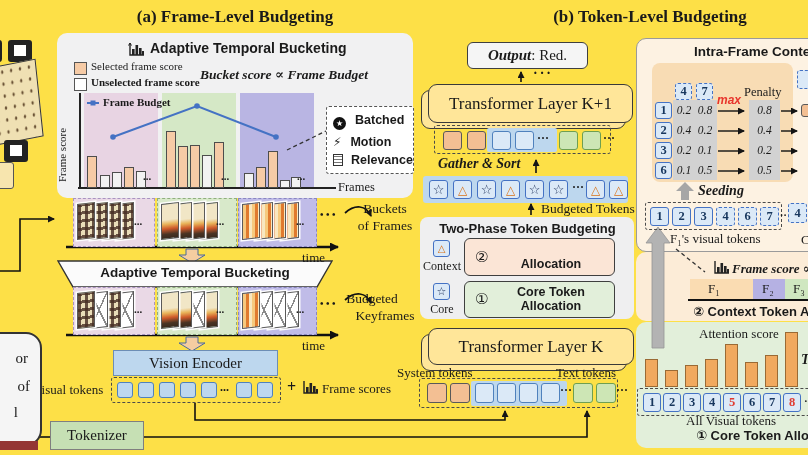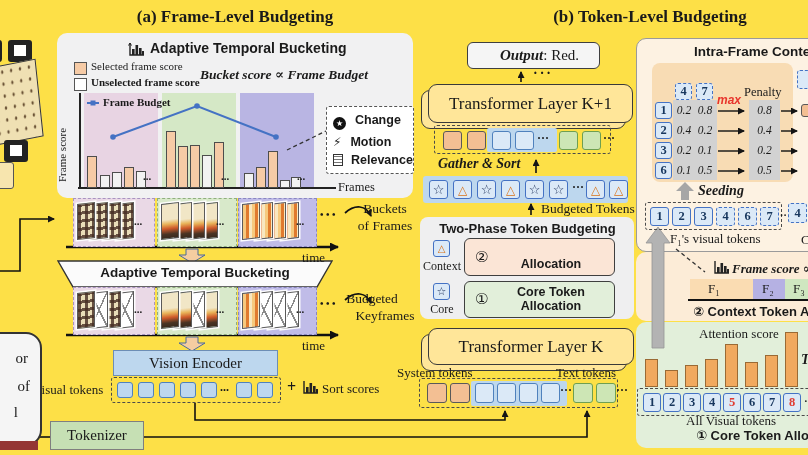--- a/index.html
+++ b/index.html
@@ -183,21 +183,21 @@
       <div class="fbar uns" style="left: 200px; height: 8px;"></div>
       <div class="fbar uns" style="left: 211px; height: 11px;"></div>
     </div>
   <div class="abs sf" style="left:143px;top:170px;font-size:11px;font-weight:bold;">...</div>
   <div class="abs sf" style="left:221px;top:170px;font-size:11px;font-weight:bold;">...</div>
   <div class="abs sf" style="left:297px;top:170px;font-size:11px;font-weight:bold;">...</div>
 
   <div class="abs" style="left:326px;top:106px;width:86px;height:66px;background:#fff;border:1.5px dashed #555;border-radius:3px;">
     <div class="abs" style="left:6px;top:5px;">
       <span class="starcircle">★</span>
-      <span class="sb" style="font-size:12.5px;vertical-align:2px;margin-left:5px;">Change</span>
+      <span class="sb" style="font-size:12.5px;vertical-align:2px;margin-left:5px;">Batched</span>
     </div>
     <div class="abs" style="left:6px;top:25px;">
       <span class="glyph" style="font-size:12px;">⚡</span>
       <span class="sb" style="font-size:12.5px;margin-left:5px;">Motion</span>
     </div>
     <div class="abs" style="left:6px;top:45px;">
       <span class="docicon"></span>
       <span class="sb" style="font-size:12.5px;vertical-align:2px;margin-left:4px;">Relevance</span>
     </div>
   </div>
@@ -270,34 +270,34 @@
     <div class="sq b" style="left:145px;top:4px;width:16px;height:16px;"></div>
   </div>
   <div class="abs sf nw" style="left:287px;top:378px;font-size:16px;font-weight:bold;">+</div>
   <svg class="abs" style="left:302px;top:379px;" width="17" height="16" viewBox="0 0 17 16">
     <path d="M2,2 V14 H16" stroke="#222" stroke-width="1.4" fill="none"></path>
     <rect x="4" y="8" width="2.6" height="6" fill="#222"></rect>
       <rect x="7.5" y="4" width="2.6" height="10" fill="#222"></rect>
     <rect x="11" y="7" width="2.6" height="7" fill="#222"></rect>
       <rect x="14" y="10" width="2" height="4" fill="#222"></rect>
   </svg>
-  <div class="abs sf nw" style="left:322px;top:381px;font-size:13px;">Sort scores</div>
+  <div class="abs sf nw" style="left:322px;top:381px;font-size:13px;">Frame scores</div>
 
   <div class="abs sf ctr" style="left:50px;top:421px;width:92px;height:27px;line-height:27px;background:#c6e0b4;border:1.4px solid #7f7f7f;font-size:15px;">Tokenizer</div>
 
   <div class="abs" style="left:-52px;top:332px;width:90px;height:110px;background:#f5f5f5;border:2px solid #333;border-radius:16px;">
     <span class="abs sf" style="right:12px;top:16px;font-size:15px;">or</span>
     <span class="abs sf" style="right:10px;top:44px;font-size:15px;">of</span>
     <span class="abs sf" style="right:22px;top:70px;font-size:15px;">l</span>
   </div>
   <div class="abs" style="left:-8px;top:441px;width:46px;height:9px;background:#943634;"></div>
 
   <div class="abs sf ctr nw" style="left:540px;top:7px;width:220px;font-size:17px;font-weight:bold;">(b) Token-Level Budgeting</div>
 
-  <div class="abs ctr" style="left:467px;top:42px;width:119px;height:25px;line-height:25px;background:#f5f5f5;border:1.6px solid #3f3f3f;border-radius:6px;font-size:15px;padding-left:12px;">
+  <div class="abs ctr" style="left:467px;top:42px;width:119px;height:25px;line-height:25px;background:#f5f5f5;border:1.6px solid #3f3f3f;border-radius:6px;font-size:15px;">
     <span class="sf it" style="font-weight:bold;">Output</span><span class="sf">: Red.</span>
   </div>
   <div class="abs sf nw" style="left:533px;top:66px;font-size:14px;font-weight:bold;letter-spacing:2px;">···</div>
 
   <div class="abs" style="left:421px;top:90px;width:203px;height:37px;background:#ffe699;border:1.5px solid #3a3a3a;border-radius:9px;"></div>
   <div class="abs sf ctr" style="left:428px;top:84px;width:203px;height:37px;line-height:37px;background:#ffe699;border:1.5px solid #3a3a3a;border-radius:9px;font-size:17px;">Transformer Layer K+1</div>
 
   <div class="dashbox" style="left:434px;top:125px;width:177px;height:29px;">
     <div class="abs" style="left:52px;top:2px;width:70px;height:24px;background:#bdd7ee;border-radius:2px;"></div>
     <div class="sq o" style="left:8px;top:5px;width:19px;height:19px;"></div>

